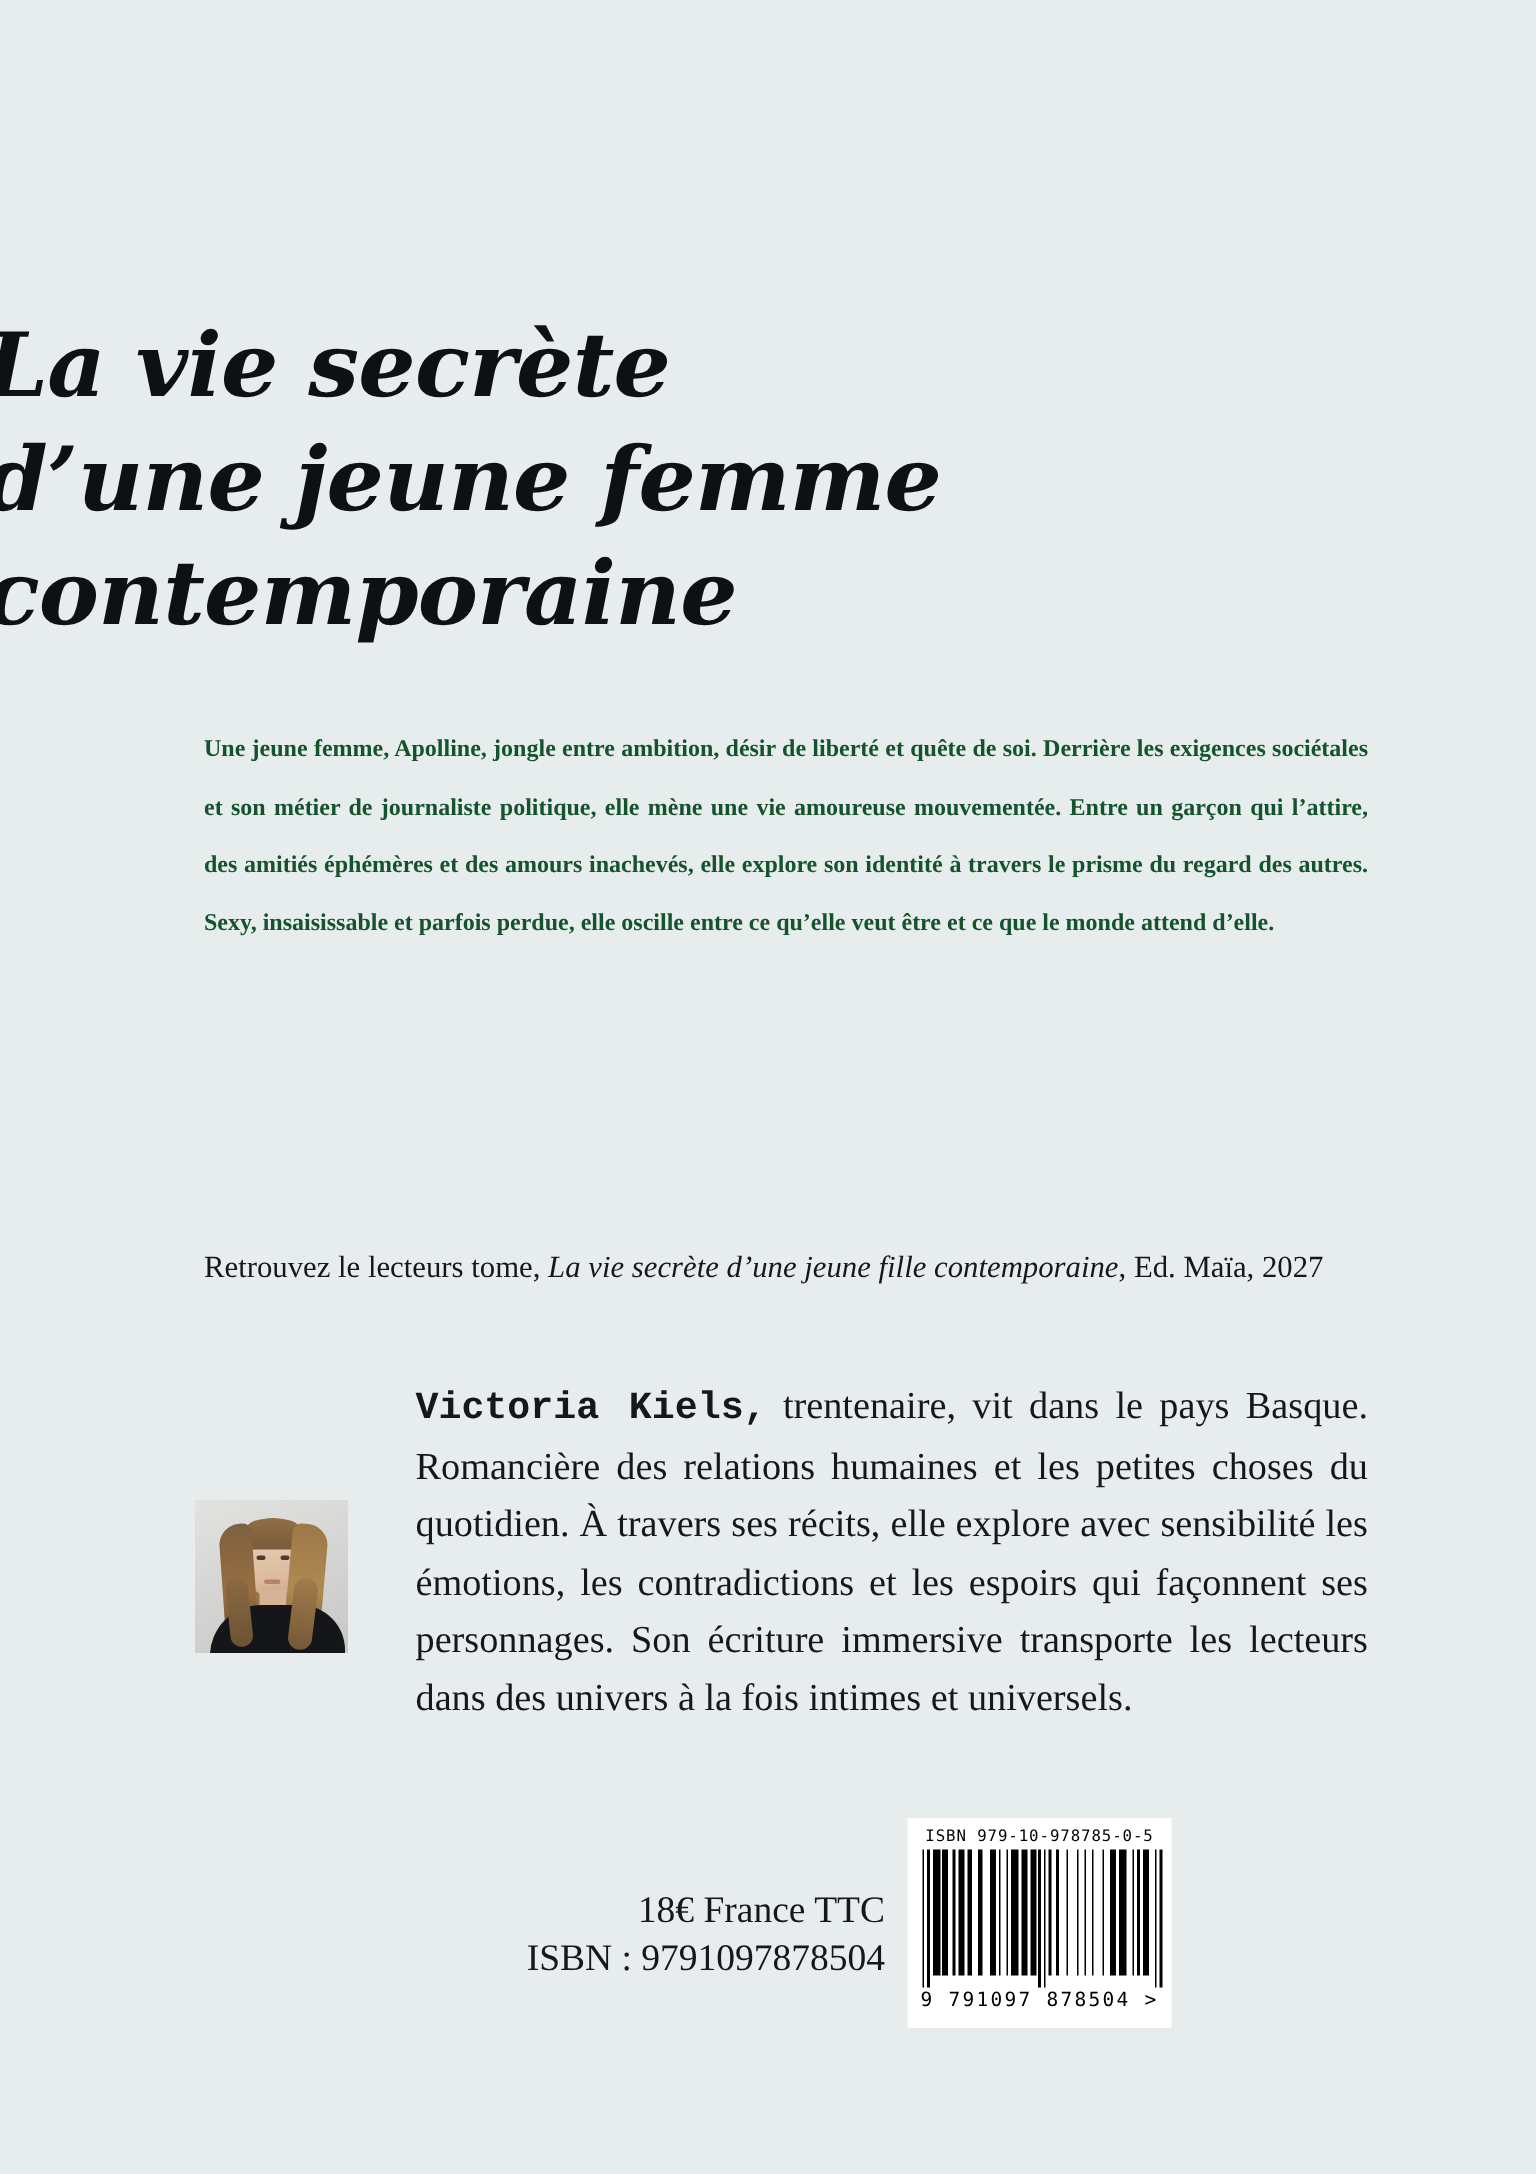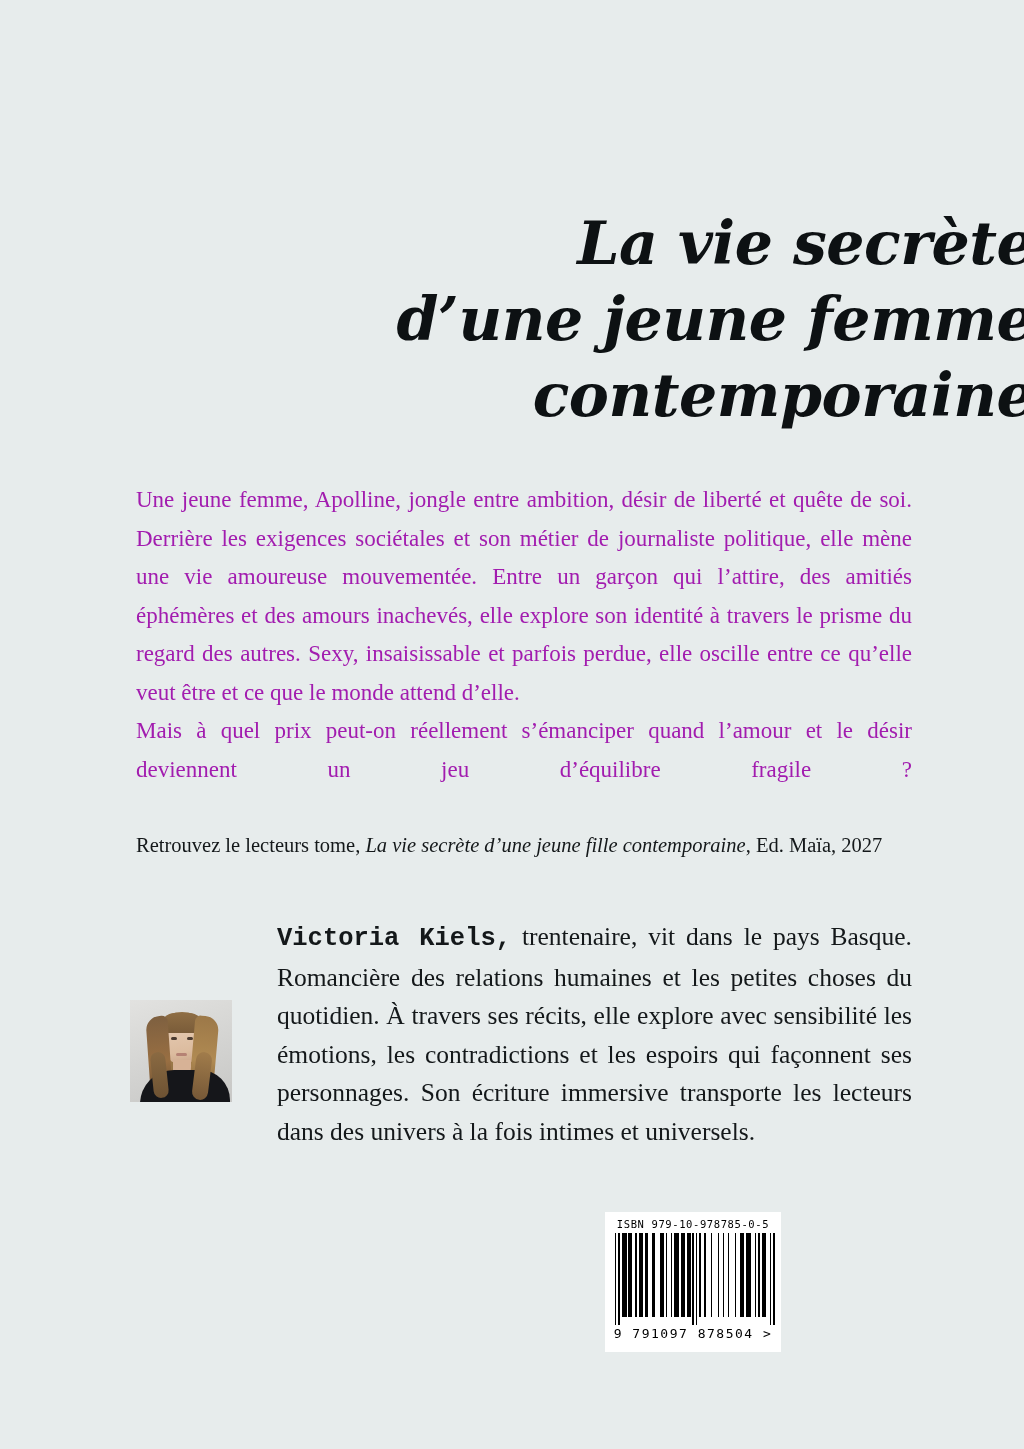--- a/index.html
+++ b/index.html
@@ -22,21 +22,21 @@
     height: 1449px;
     box-sizing: border-box;
   }
 
   
   .title-block {
     position: absolute;
     left: 0;
     top: 206px;
     width: 1024px;
-    text-align: right;
+    text-align: left;
   }
   .title-line {
     font-family: "DejaVu Serif", "Liberation Serif", serif;
     font-style: italic;
     font-weight: 700;
     font-size: 59px;
     line-height: 76px;
     letter-spacing: -0.5px;
     color: #0d1113;
     white-space: nowrap;
@@ -45,26 +45,27 @@
 
   
   .synopsis {
     position: absolute;
     left: 136px;
     top: 481px;
     width: 776px;
   }
   .synopsis p {
     margin: 0;
-    font-size: 23px;
+    font-size: 16px;
     line-height: 38.5px;
     text-align: justify;
     text-justify: inter-word;
     hyphens: none;
-    color: #a21caf;
+    color: #14532d;
+    font-weight: bold;
   }
   .synopsis p.last-free {
     text-align: justify;
   }
   .synopsis p.last-free:after {
     content: "";
     display: inline-block;
     width: 100%;
   }
 
@@ -284,21 +285,20 @@
 <div class="page">
 
   <div class="title-block">
     <div class="title-line">La vie secrète</div>
     <div class="title-line">d’une jeune femme</div>
     <div class="title-line">contemporaine</div>
   </div>
 
   <div class="synopsis">
     <p>Une jeune femme, Apolline, jongle entre ambition, désir de liberté et quête de soi. Derrière les exigences sociétales et son métier de journaliste politique, elle mène une vie amoureuse mouvementée. Entre un garçon qui l’attire, des amitiés éphémères et des amours inachevés, elle explore son identité à travers le prisme du regard des autres. Sexy, insaisissable et parfois perdue, elle oscille entre ce qu’elle veut être et ce que le monde attend d’elle.</p>
-    <p class="last-free">Mais à quel prix peut-on réellement s’émanciper quand l’amour et le désir deviennent un jeu d’équilibre fragile ?</p>
   </div>
 
   <div class="tome-note"><span>Retrouvez le lecteurs tome, </span><em>La vie secrète d’une jeune fille contemporaine</em><span>, Ed. Maïa, 2027</span></div>
 
   <div class="author-photo">
     <div class="bg"></div>
     <div class="hair-back"></div>
     <div class="face"></div>
     <div class="fringe"></div>
     <div class="eye l"></div>
@@ -309,20 +309,24 @@
     <div class="hair-right"></div>
     <div class="torso"></div>
     <div class="hair-front-l"></div>
     <div class="hair-front-r"></div>
   </div>
 
   <div class="author-bio">
     <p><strong>Victoria Kiels,</strong><span> trentenaire, vit dans le pays Basque. Romancière des relations humaines et les petites choses du quotidien. À travers ses récits, elle explore avec sensibilité les émotions, les contradictions et les espoirs qui façonnent ses personnages. Son écriture immersive transporte les lecteurs dans des univers à la fois intimes et universels.</span></p>
   </div>
 
+  <div class="price-block">
+    <div>18€ France TTC</div>
+    <div>ISBN : 9791097878504</div>
+  </div>
 
   <div class="barcode-box">
     <div class="barcode-top-text">ISBN 979-10-978785-0-5</div>
     <div class="barcode-bars">
         <div class="b" style="left: 0px; width: 1.43421px;"></div>
         <div class="b" style="left: 3.36842px; width: 1.43421px;"></div>
         <div class="b short" style="left: 6.73684px; width: 4.80263px;"></div>
         <div class="b short" style="left: 13.4737px; width: 3.11842px;"></div>
         <div class="b short" style="left: 20.2105px; width: 1.43421px;"></div>
         <div class="b short" style="left: 23.5789px; width: 4.80263px;"></div>

